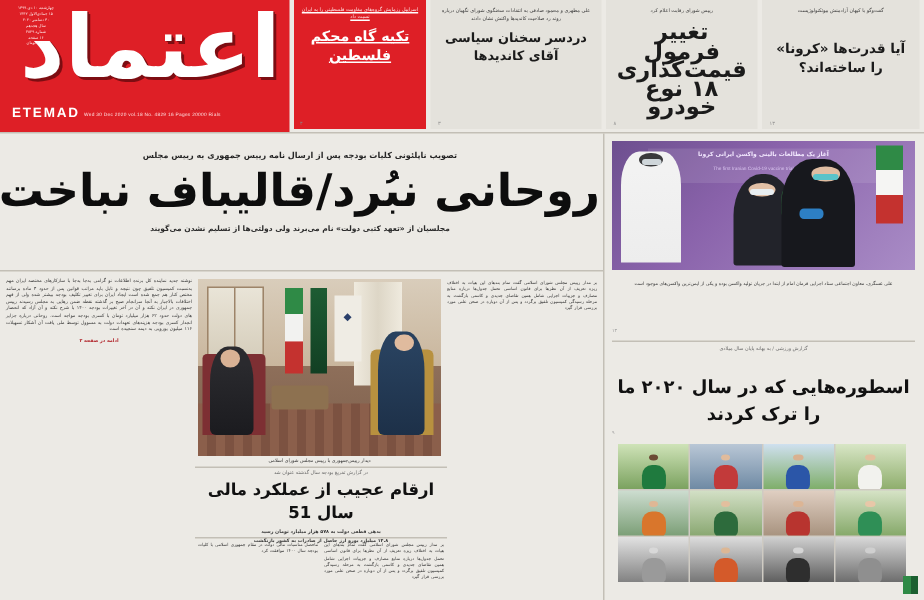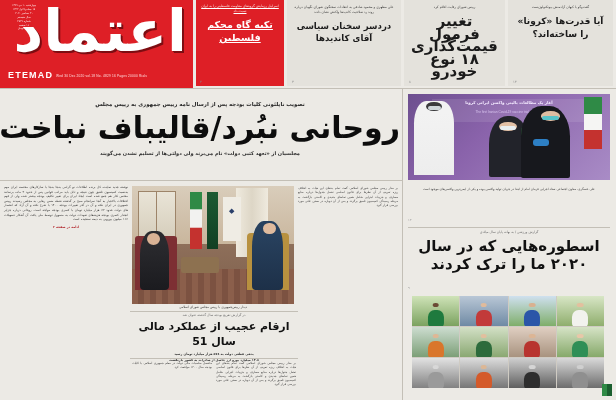--- a/index.html
+++ b/index.html
@@ -208,21 +208,21 @@
   </div>
 
   <div class="teaser teaser-grey" style="left:404px;width:101px;height:86px;padding:5px 5px 0 5px;">
     <div class="kicker">رییس شورای رقابت اعلام کرد</div>
     <div class="htxt" style="font-size:15px;line-height:12.5px;margin-top:5px;">تغییر فرمول قیمت‌گذاری ۱۸ نوع خودرو</div>
     <div class="num" style="position:absolute;left:5px;bottom:2px;">۸</div>
   </div>
 
   <div class="teaser teaser-grey" style="left:508px;width:105px;height:86px;padding:5px 5px 0 5px;">
     <div class="kicker">گفت‌وگو با کیهان آزادمنش بیوتکنولوژیست</div>
-    <div class="htxt" style="font-size:9px;line-height:12.5px;margin-top:5px;">آیا قدرت‌ها «کرونا» را ساخته‌اند؟</div>
+    <div class="htxt" style="font-size:9px;line-height:12.5px;margin-top:17px;">آیا قدرت‌ها «کرونا» را ساخته‌اند؟</div>
     <div class="num" style="position:absolute;left:5px;bottom:2px;">۱۳</div>
   </div>
 
   <div class="rowrule" style="left:0;top:88px;width:616px;"></div>
 
   <div class="mainhead">
     <div class="mh-kicker" style="padding:5px 10px 0 10px;">تصویب ناپلئونی کلیات بودجه پس از ارسال نامه رییس جمهوری به رییس مجلس</div>
     <div class="mh-title" style="margin-top:3px;">روحانی نبُرد/قالیباف نباخت</div>
     <div class="mh-sub" style="margin-top:4px;padding:0 8px;">مجلسیان از «تعهد کتبی دولت» نام می‌برند ولی دولتی‌ها از تسلیم نشدن می‌گویند</div>
   </div>
@@ -293,21 +293,21 @@
 
   <div class="col" style="left:408px;top:184px;width:202px;">
     <div class="sec-lead" style="margin-top:3px;font-size:3.1px;line-height:4.7px;">علی عسگری، معاون اجتماعی ستاد اجرایی فرمان امام از ابتدا در جریان تولید واکسن بوده و یکی از ایمن‌ترین واکسن‌های موجود است</div>
     <div class="pagenum" style="position:absolute;left:0;top:34px;">۱۳</div>
   </div>
 
   <div class="rowrule" style="left:408px;top:227px;width:202px;"></div>
 
   <div class="col" style="left:408px;top:230px;width:202px;">
     <div class="sec-kicker">گزارش ورزشی / به بهانه پایان سال میلادی</div>
-    <div class="sec-head" style="font-size:15px;line-height:18px;margin-top:2px;">اسطوره‌هایی که در سال ۲۰۲۰ ما را ترک کردند</div>
+    <div class="sec-head" style="font-size:12px;line-height:18px;margin-top:14px;">اسطوره‌هایی که در سال ۲۰۲۰ ما را ترک کردند</div>
     <div class="pagenum" style="position:absolute;left:0;top:56px;">۹</div>
   </div>
 
   <div class="photo collage" style="left:412px;top:296px;width:192px;height:92px;">
     <div class="cell" style="background:linear-gradient(180deg,#d8e6c6,#8fae6d)">
       <div class="head" style="background:#e3c09e"></div>
         <div class="fig" style="background:#f2f2ee"></div>
       </div>
     <div class="cell" style="background:linear-gradient(180deg,#cfe0ef,#7fae6a)">
       <div class="head" style="background:#d9b190"></div>

